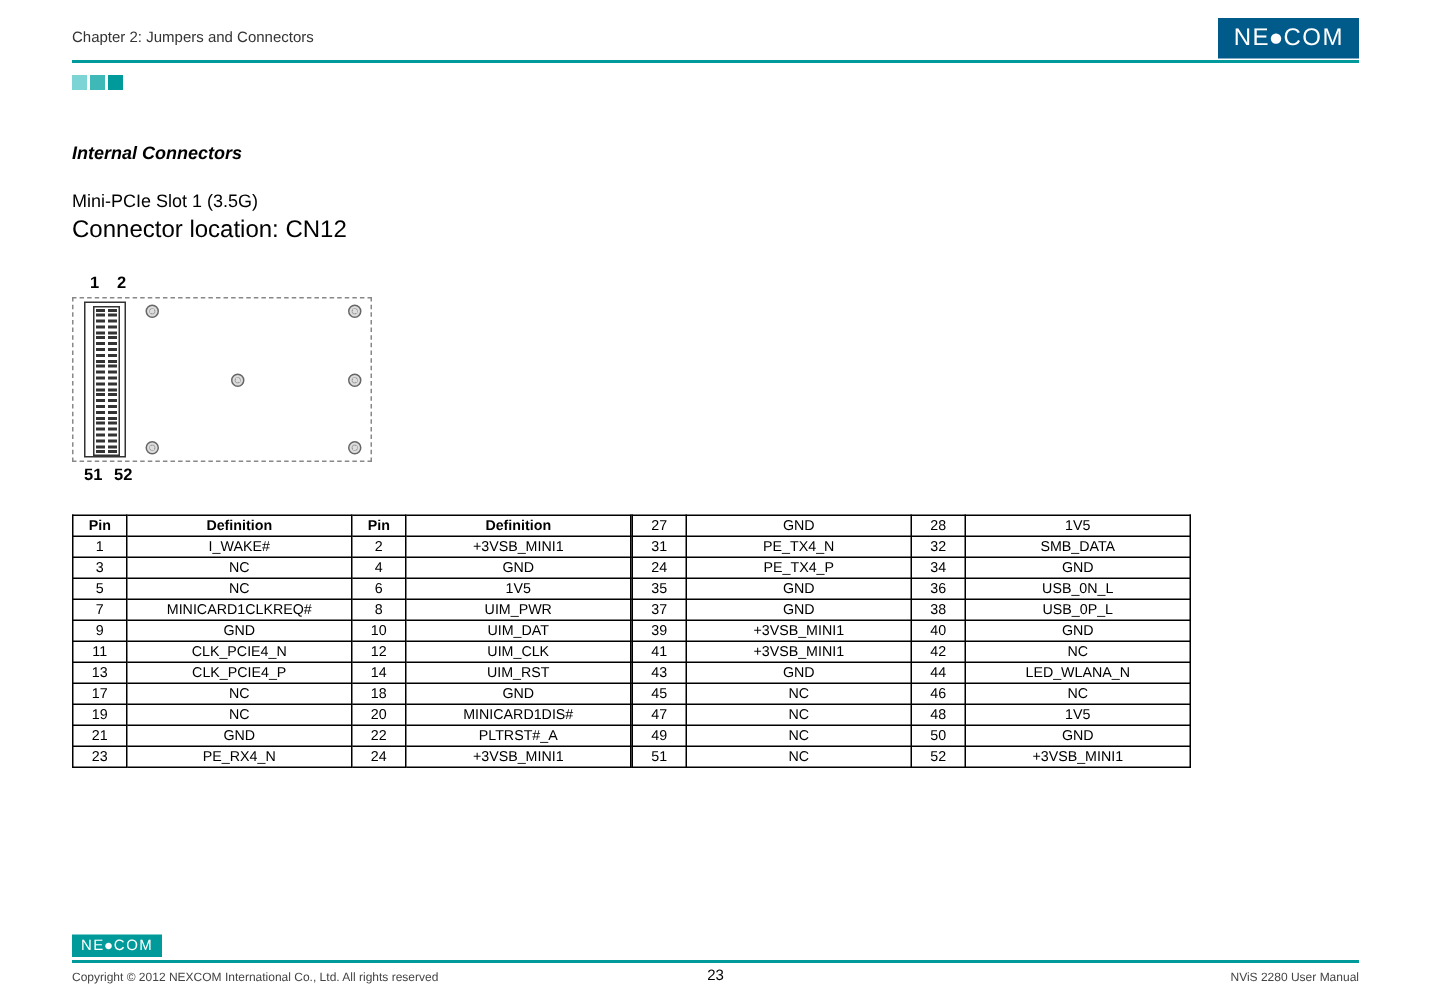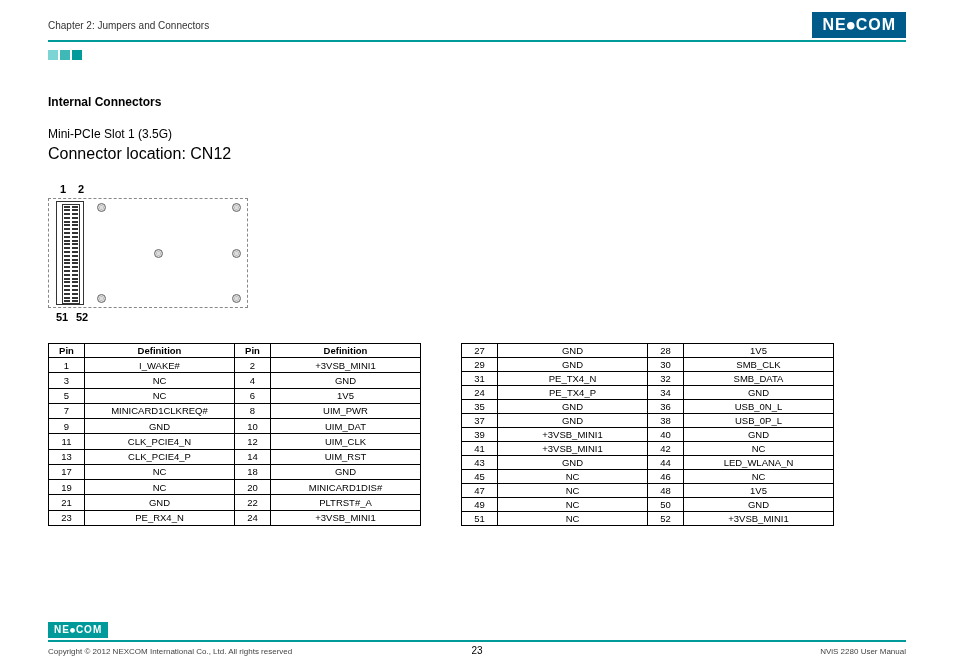--- a/index.html
+++ b/index.html
@@ -26,21 +26,21 @@
     color: #333;
   }
   .logo-top {
     position: absolute;
     top: 12px;
     right: 48px;
   }
   .logo-box {
     background: #005b8a;
     color: #fff;
-    font-weight: bold;
+    font-weight: normal;
     font-size: 16px;
     padding: 4px 10px;
     letter-spacing: 1px;
     display: inline-block;
     font-family: Arial, sans-serif;
   }
   .squares {
     position: absolute;
     top: 50px;
     left: 48px;
@@ -55,20 +55,21 @@
   .content {
     position: absolute;
     top: 95px;
     left: 48px;
     right: 48px;
   }
   .section-heading {
     font-size: 12px;
     font-weight: bold;
     margin-bottom: 18px;
+    font-style: italic;
   }
   .sub1 {
     font-size: 12px;
     margin-bottom: 4px;
   }
   .sub2 {
     font-size: 16px;
     margin-bottom: 20px;
   }
 
@@ -115,21 +116,20 @@
     width:9px;height:9px;border:1px solid #666;border-radius:50%;
     position:absolute;
     background:radial-gradient(circle,#ddd 30%,#999 31%,#ddd 50%);
   }
   .s1{top:4px;left:48px;} .s2{top:4px;right:6px;}
   .s3{bottom:4px;left:48px;} .s4{bottom:4px;right:6px;}
   .s5{top:50px;left:105px;} .s6{top:50px;right:6px;}
 
   .tables-wrap {
     display:flex;
-    gap: 40px;
   }
   table.pins {
     border-collapse: collapse;
     font-size: 9.5px;
   }
   table.pins th, table.pins td {
     border: 1px solid #000;
     padding: 1px 4px;
     text-align: center;
     white-space: nowrap;
@@ -355,26 +355,20 @@
 
     <table class="pins">
       <tbody id="tbody-right">
           <tr>
             <td class="col-pin">27</td>
             <td class="col-def">GND</td>
             <td class="col-pin">28</td>
             <td class="col-def">1V5</td>
           </tr>
           <tr>
-            <td class="col-pin">29</td>
-            <td class="col-def">GND</td>
-            <td class="col-pin">30</td>
-            <td class="col-def">SMB_CLK</td>
-          </tr>
-          <tr>
             <td class="col-pin">31</td>
             <td class="col-def">PE_TX4_N</td>
             <td class="col-pin">32</td>
             <td class="col-def">SMB_DATA</td>
           </tr>
           <tr>
             <td class="col-pin">24</td>
             <td class="col-def">PE_TX4_P</td>
             <td class="col-pin">34</td>
             <td class="col-def">GND</td>

